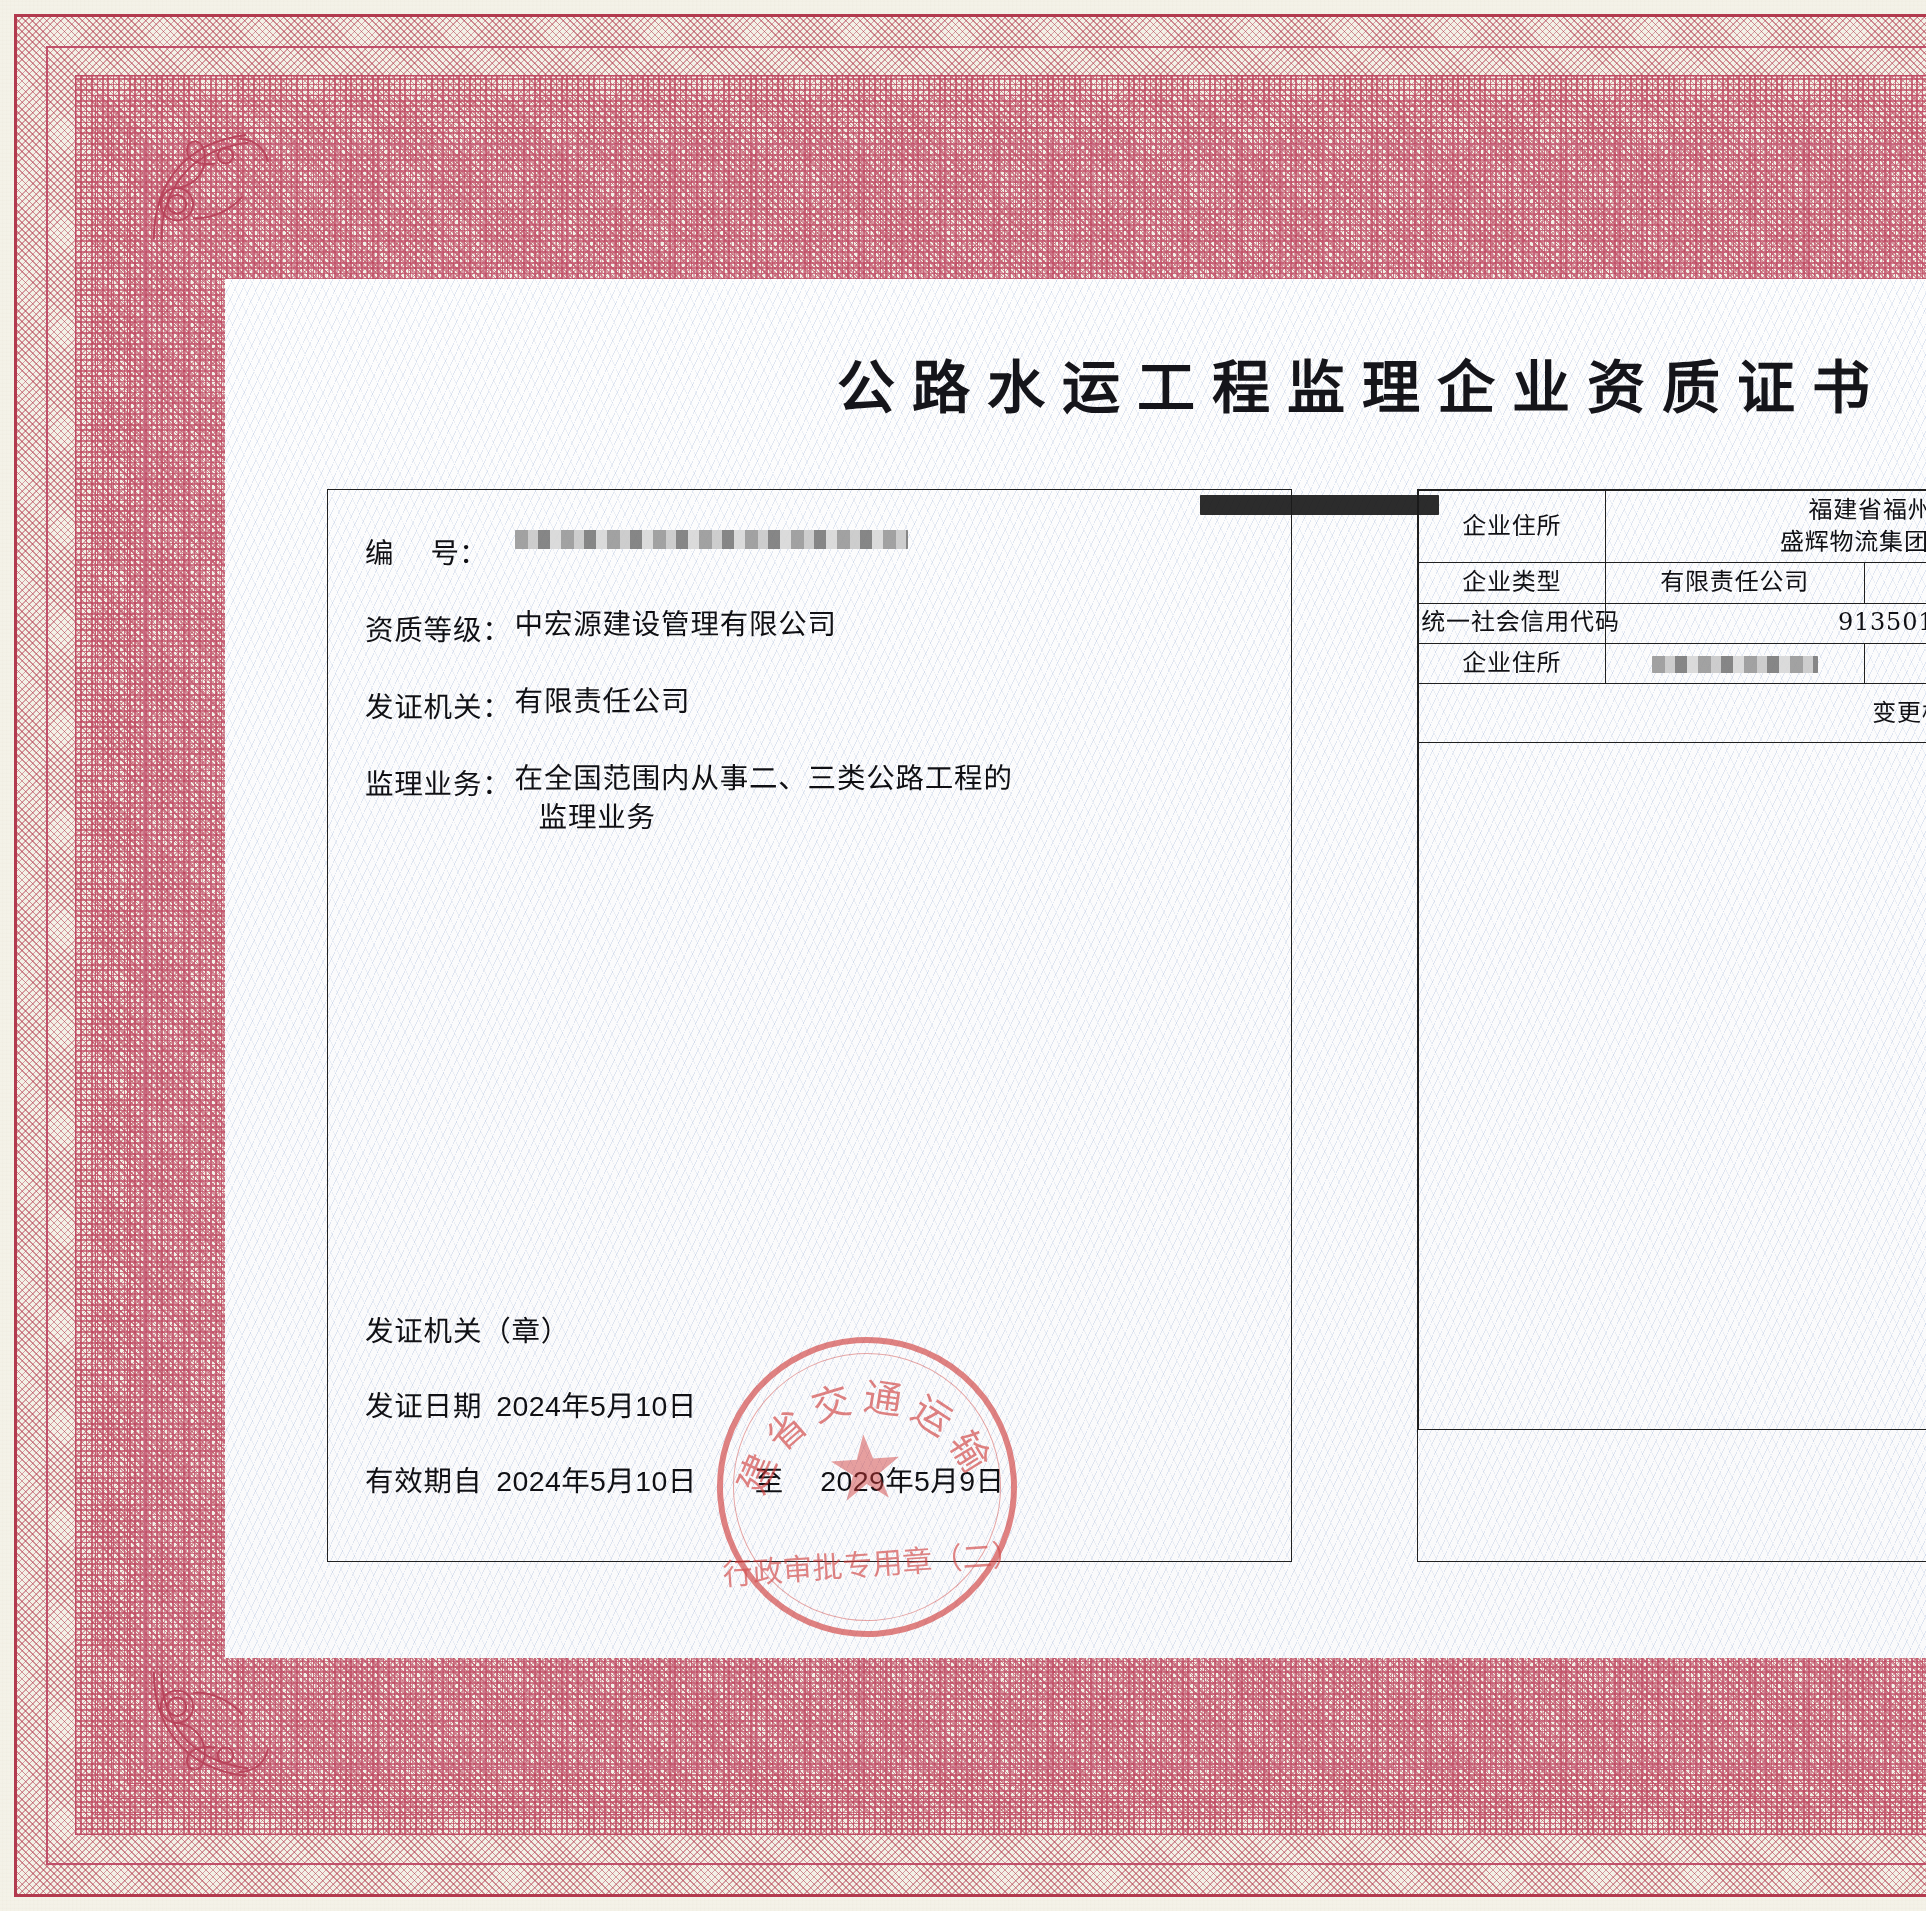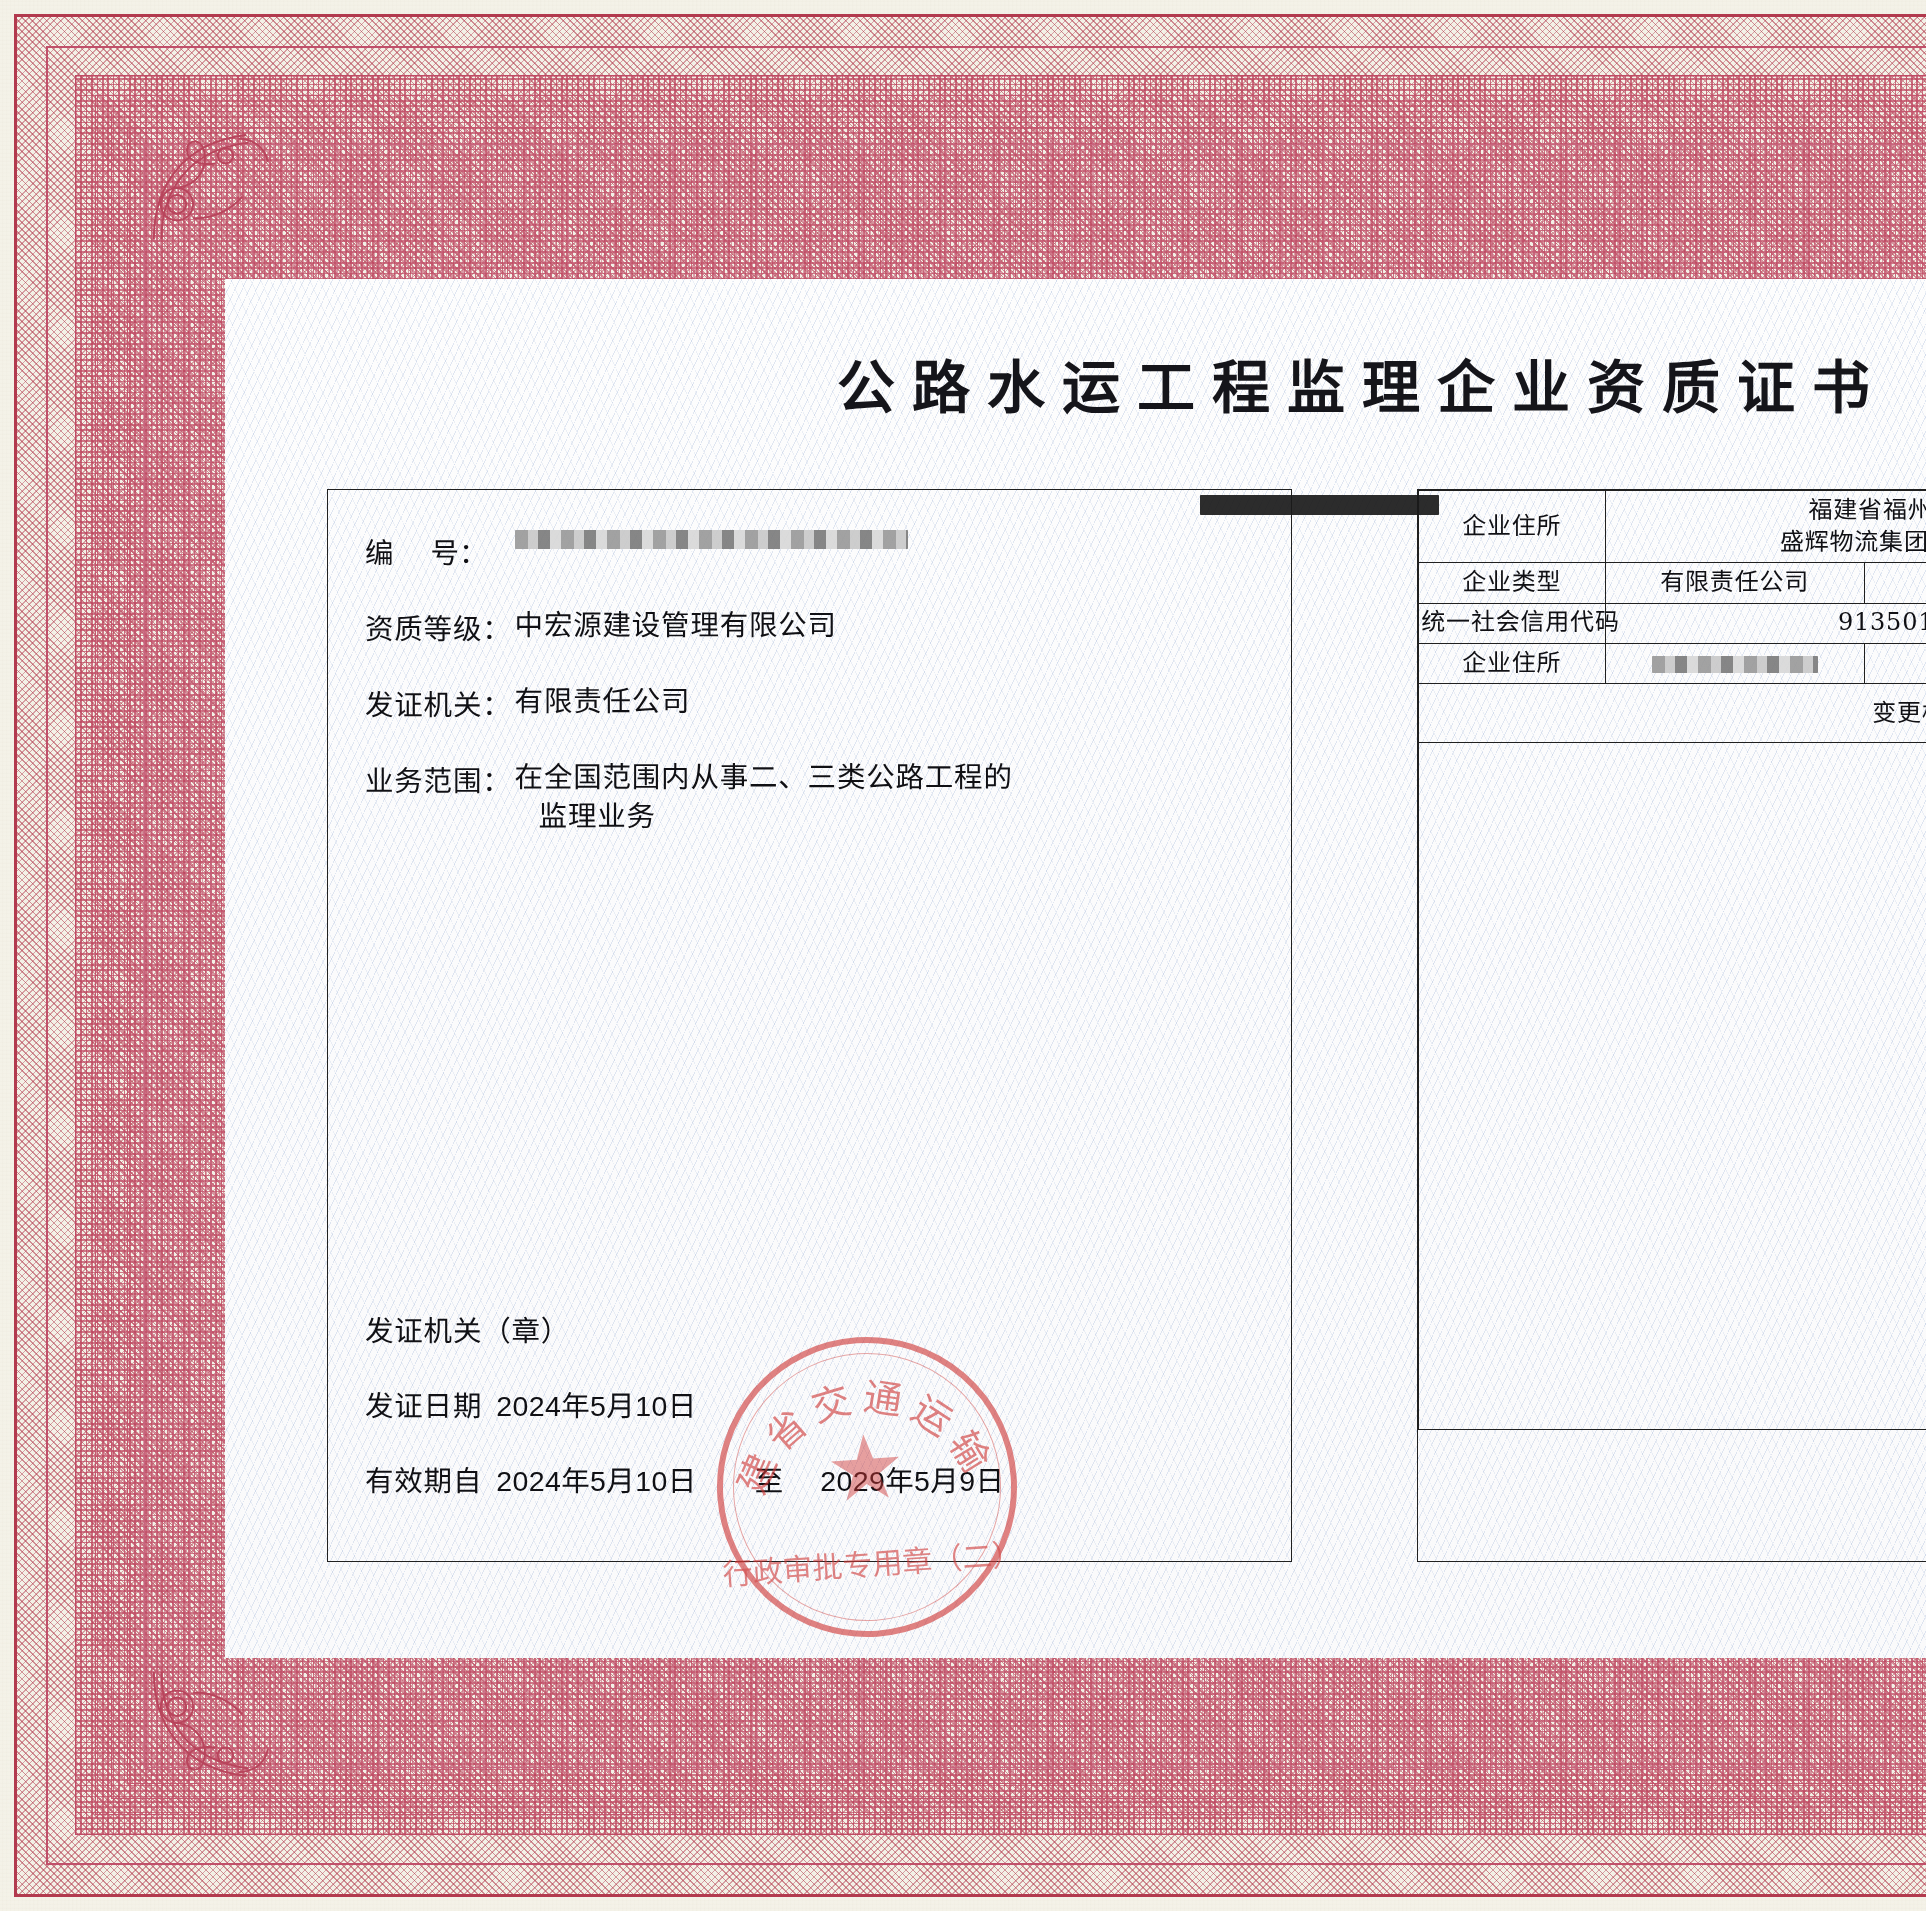--- a/index.html
+++ b/index.html
@@ -165,21 +165,21 @@
     left: 37px;
     top: 40px;
     width: 894px;
   }
   .lp-row {
     display: flex;
     align-items: flex-start;
     margin-bottom: 35px;
     font-size: 28.5px;
     color: #101014;
-    font-family: Liberation Serif, serif;
+    font-family: Liberation Mono, monospace;
   }
   .lp-label {
     white-space: nowrap;
     letter-spacing: 0.8px;
   }
   .lp-label.spread {
     display: inline-block;
     width: 146px;
     letter-spacing: 0;
   }
@@ -367,21 +367,21 @@
           <span class="lp-label">资质等级：</span>
           <span class="lp-value">中宏源建设管理有限公司</span>
         </div>
 
         <div class="lp-row">
           <span class="lp-label">发证机关：</span>
           <span class="lp-value">有限责任公司</span>
         </div>
 
         <div class="lp-row">
-          <span class="lp-label">业务范围：</span>
+          <span class="lp-label">监理业务：</span>
           <span class="lp-value">
             <span>在全国范围内从事二、三类公路工程的</span>
             <span class="l2">监理业务</span>
           </span>
         </div>
       </div>
 
       <div class="lp-bottom">
         <div class="lp-brow">
           <span class="lp-btext">发证机关（章）</span>

